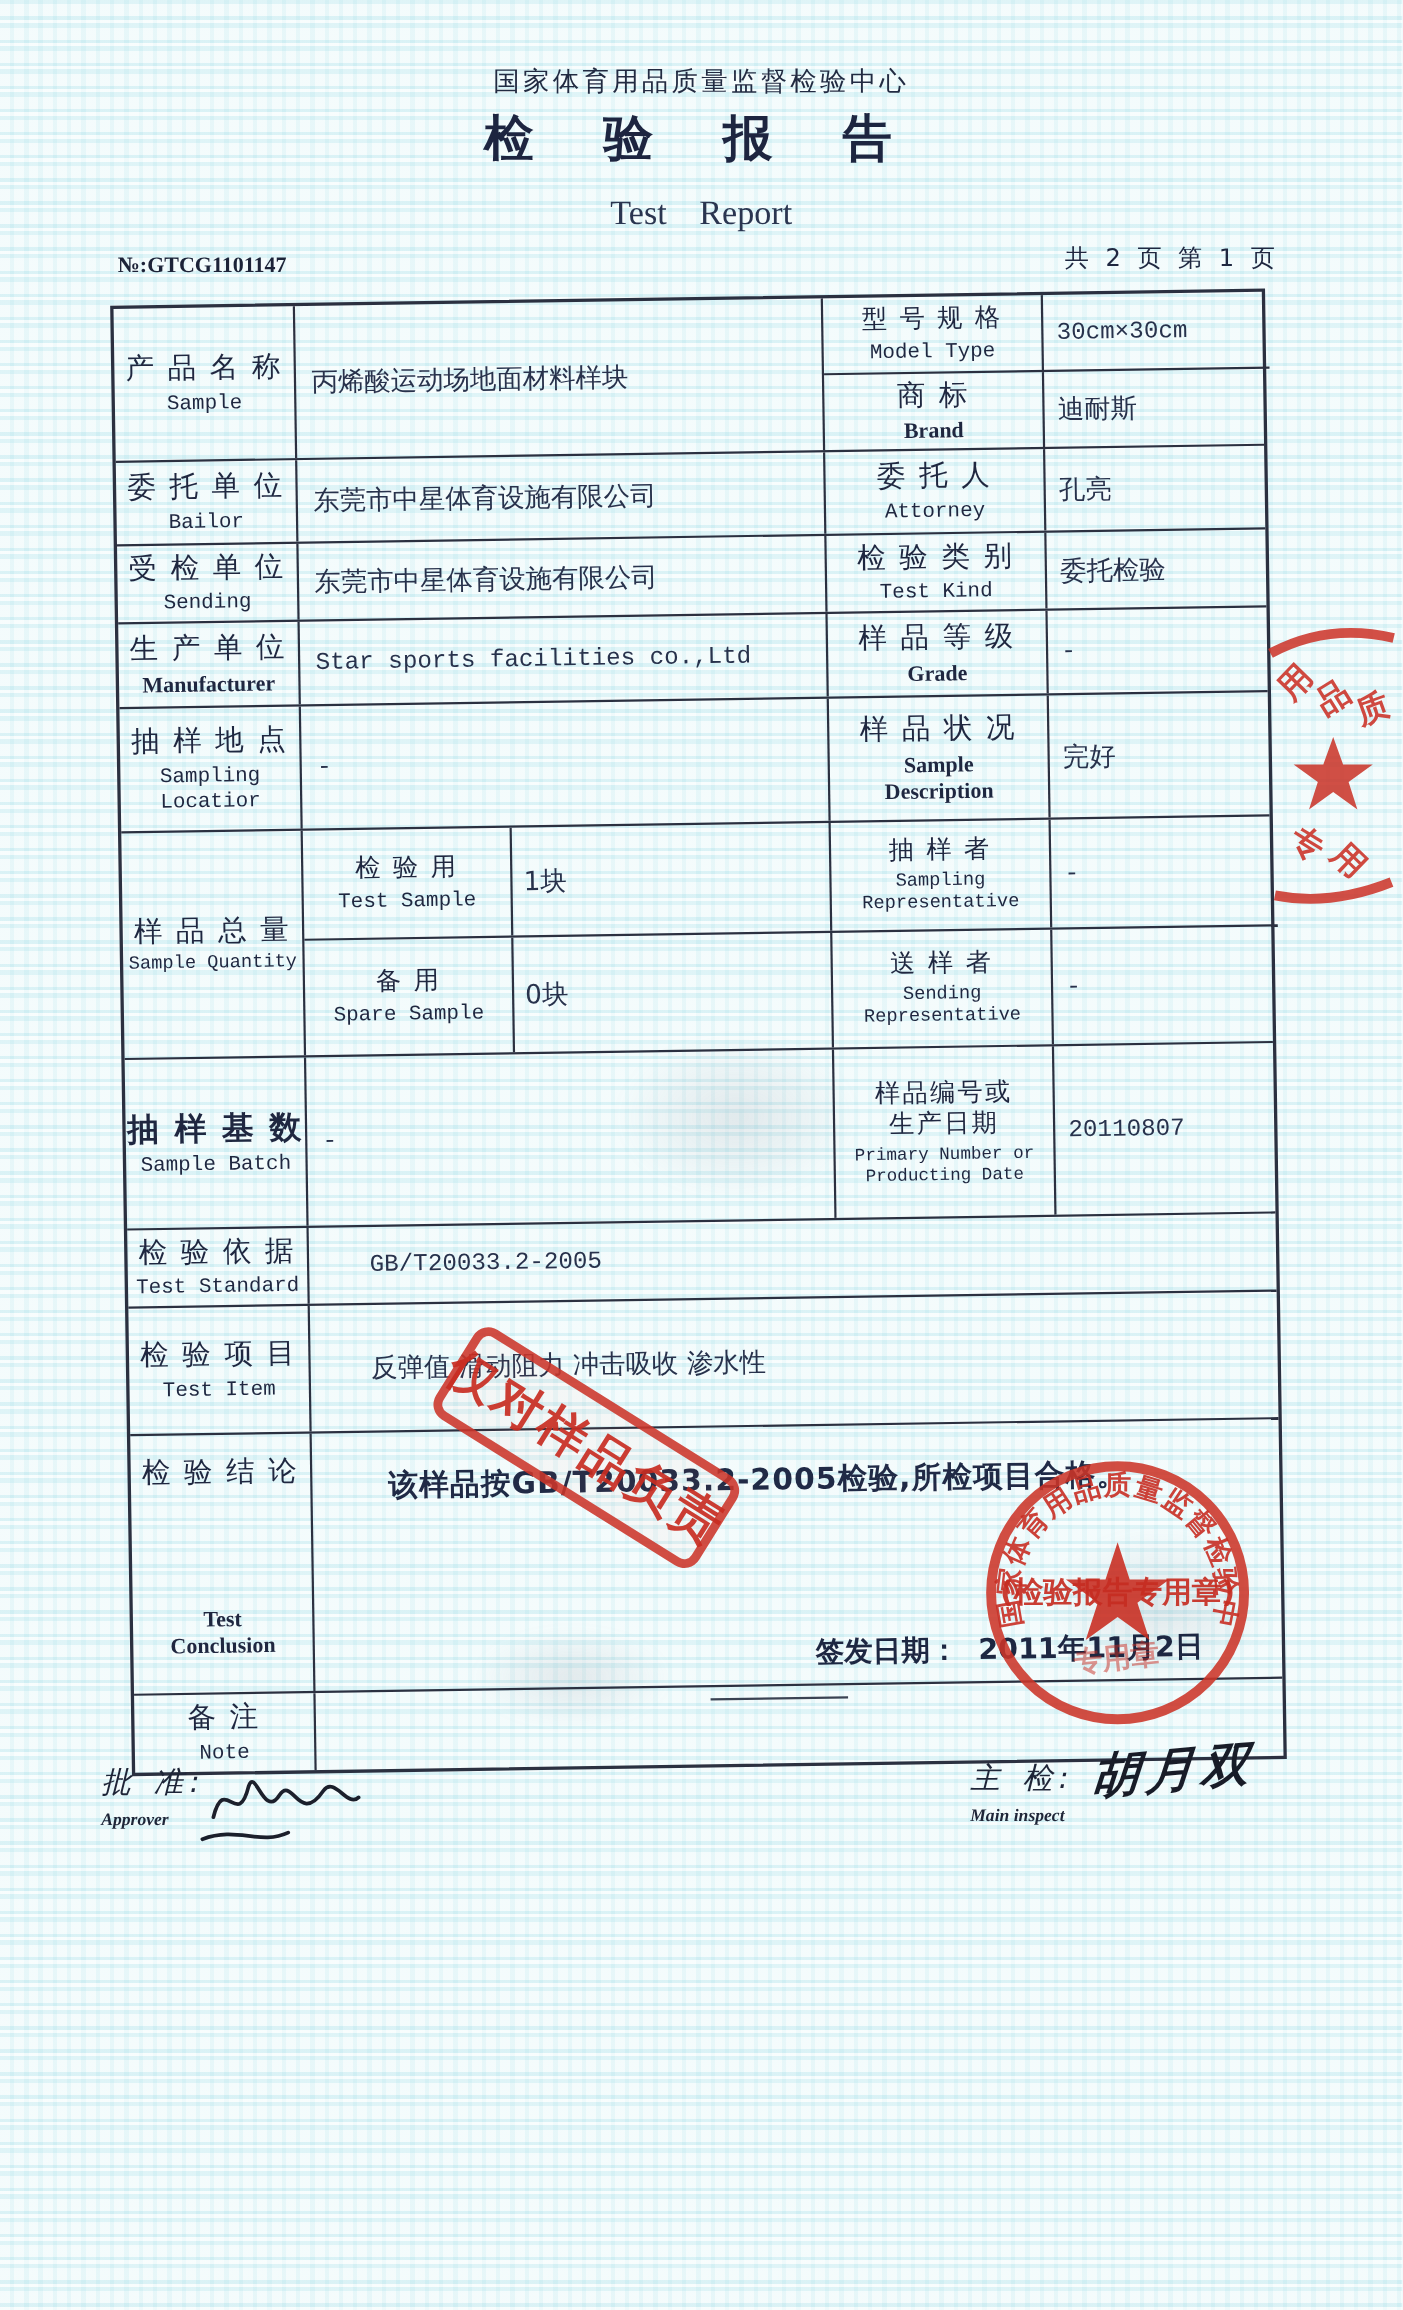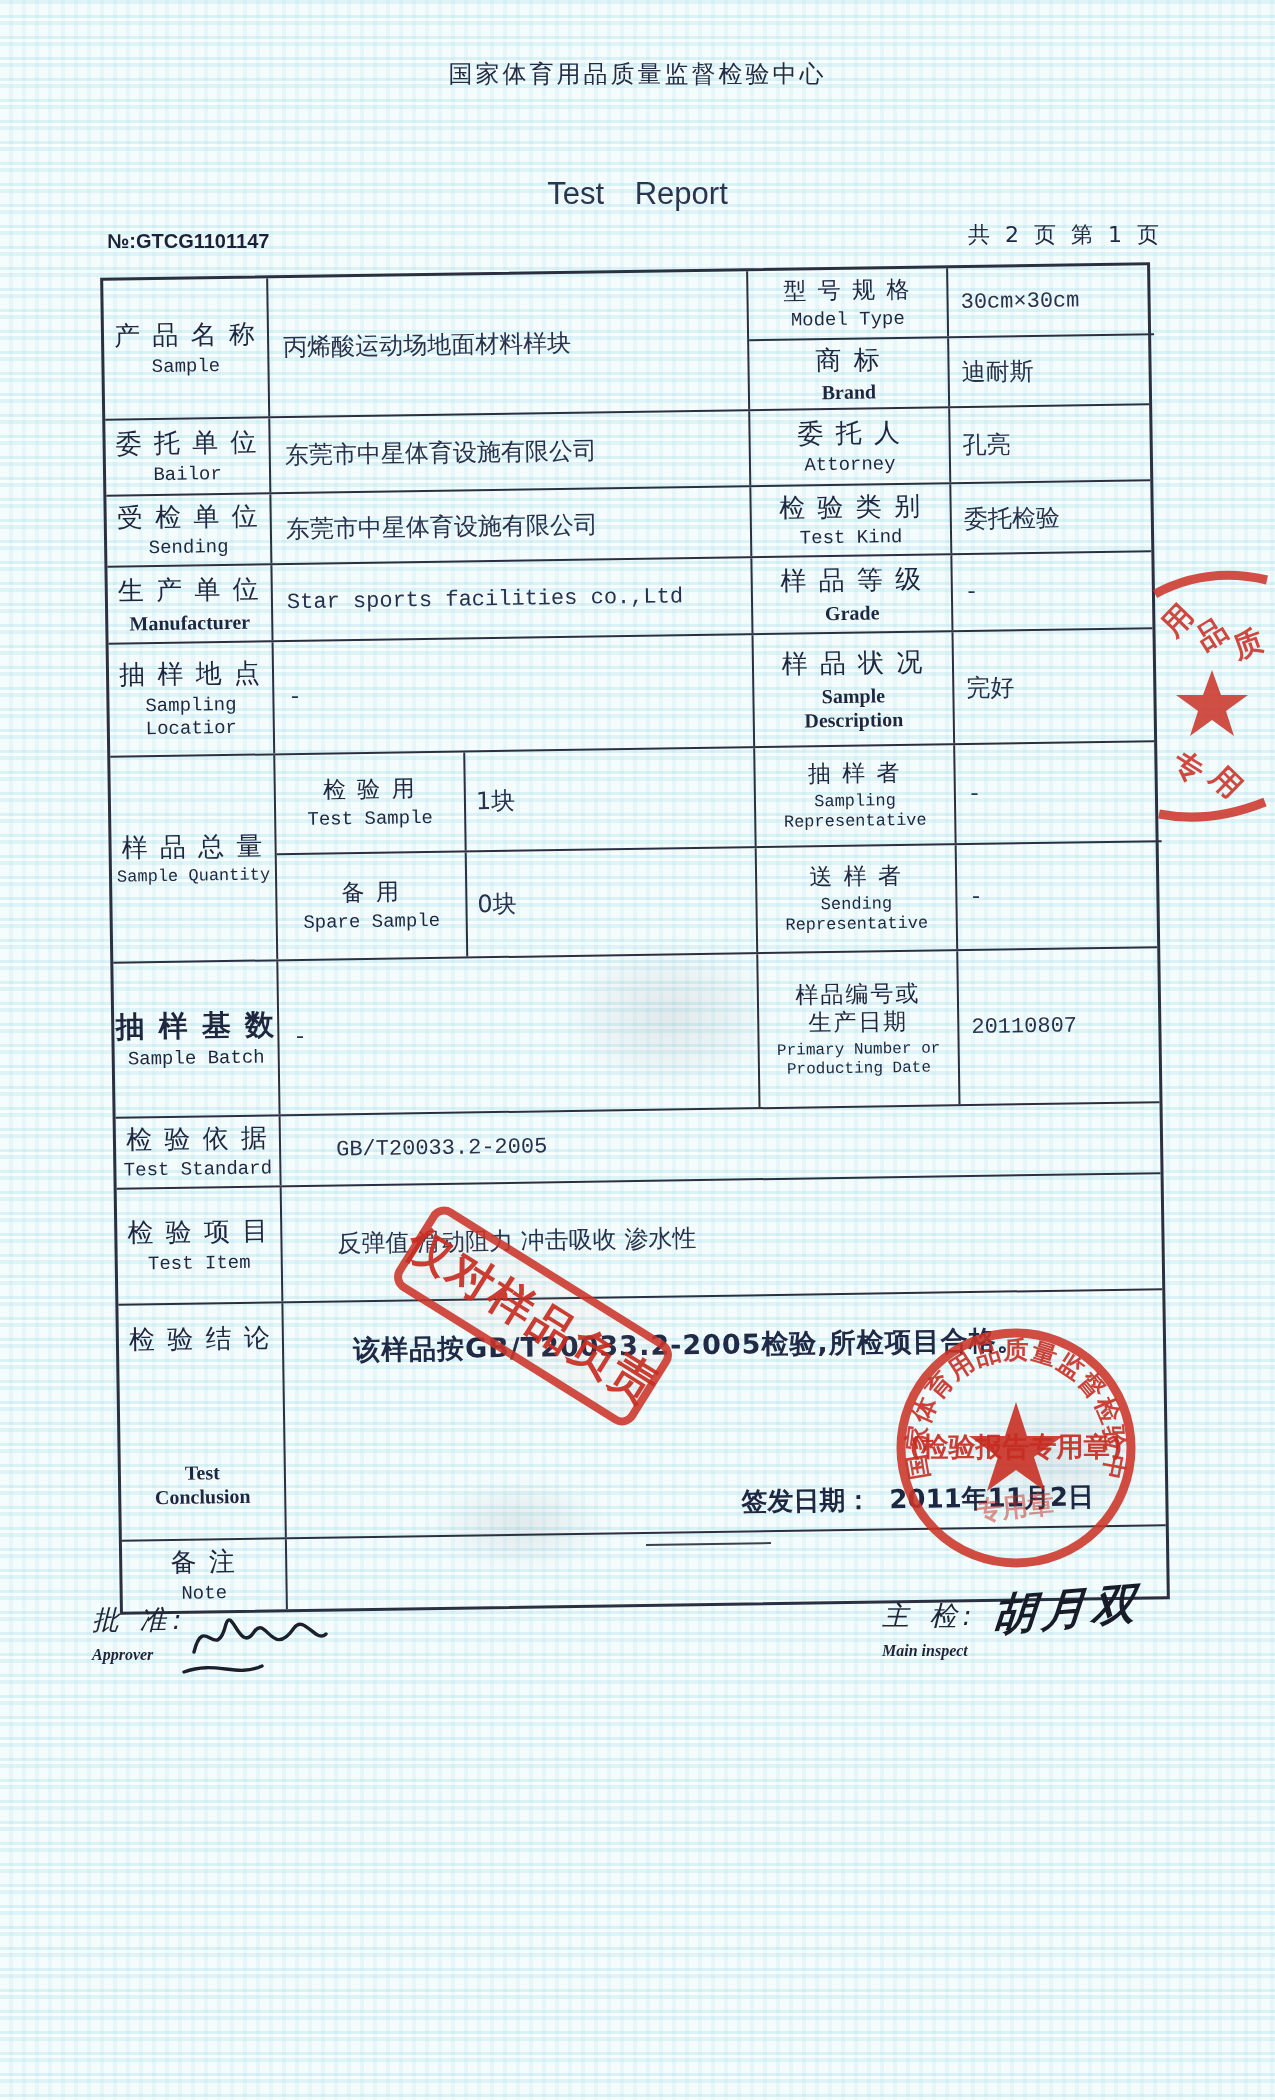--- a/index.html
+++ b/index.html
@@ -12,21 +12,21 @@
   body{font-family:"DejaVu Sans",sans-serif;}
   .page{
     position:relative;width:1275px;height:2100px;overflow:hidden;color:var(--ink);
     background-color:#e7f7f9;
     background-image:
       repeating-linear-gradient(0deg, rgba(255,255,255,.55) 0 3px, rgba(188,231,238,.40) 3px 6px, rgba(255,255,255,.30) 6px 17px, rgba(203,237,242,.45) 17px 21px),
       repeating-linear-gradient(90deg, rgba(255,255,255,.35) 0 9px, rgba(196,234,240,.30) 9px 13px);
   }
   .abs{position:absolute;}
   .center{left:0;width:100%;text-align:center;}
-  .serif{font-family:Liberation Sans, sans-serif;}
+  .serif{font-family:Liberation Serif, serif;}
   .mono{font-family:"Liberation Mono","DejaVu Sans Mono",monospace;}
 
   .org-name{top:58px;font-size:24px;letter-spacing:3px;color:#222b42;}
   .doc-title{top:96px;font-size:45px;font-weight:bold;letter-spacing:24px;color:#1d2540;white-space:pre;}
   .doc-subtitle{top:176px;font-size:31px;color:#2a3550;word-spacing:22px;}
   .report-no{left:107px;top:230px;font-size:20px;font-weight:bold;color:#1c2338;}
   .page-info{right:112px;top:220px;font-size:22px;letter-spacing:4px;color:#1f2740;}
 
   
   .rtable{
@@ -94,20 +94,21 @@
   .sig-name{font-family:"Liberation Serif","DejaVu Serif",serif;font-weight:bold;
     font-size:44px;color:#181c28;transform:rotate(-5deg) skewX(-10deg);letter-spacing:6px;white-space:nowrap;}
   svg.scribble{overflow:visible;}
 </style>
 </head>
 <body>
 
 <div class="page">
 
   <div class="abs center org-name">国家体育用品质量监督检验中心</div>
+  <div class="abs center doc-title">检 验 报 告</div>
   <div class="abs center doc-subtitle serif">Test Report</div>
   <div class="abs report-no serif">№:GTCG1101147</div>
   <div class="abs page-info">共 2 页 第 1 页</div>
 
   <div class="smudge" style="left:560px;top:940px;width:220px;height:150px;"></div>
   <div class="smudge" style="left:950px;top:1390px;width:210px;height:140px;"></div>
   <div class="smudge" style="left:430px;top:1480px;width:180px;height:90px;"></div>
 
   <div class="abs rtable">
 

